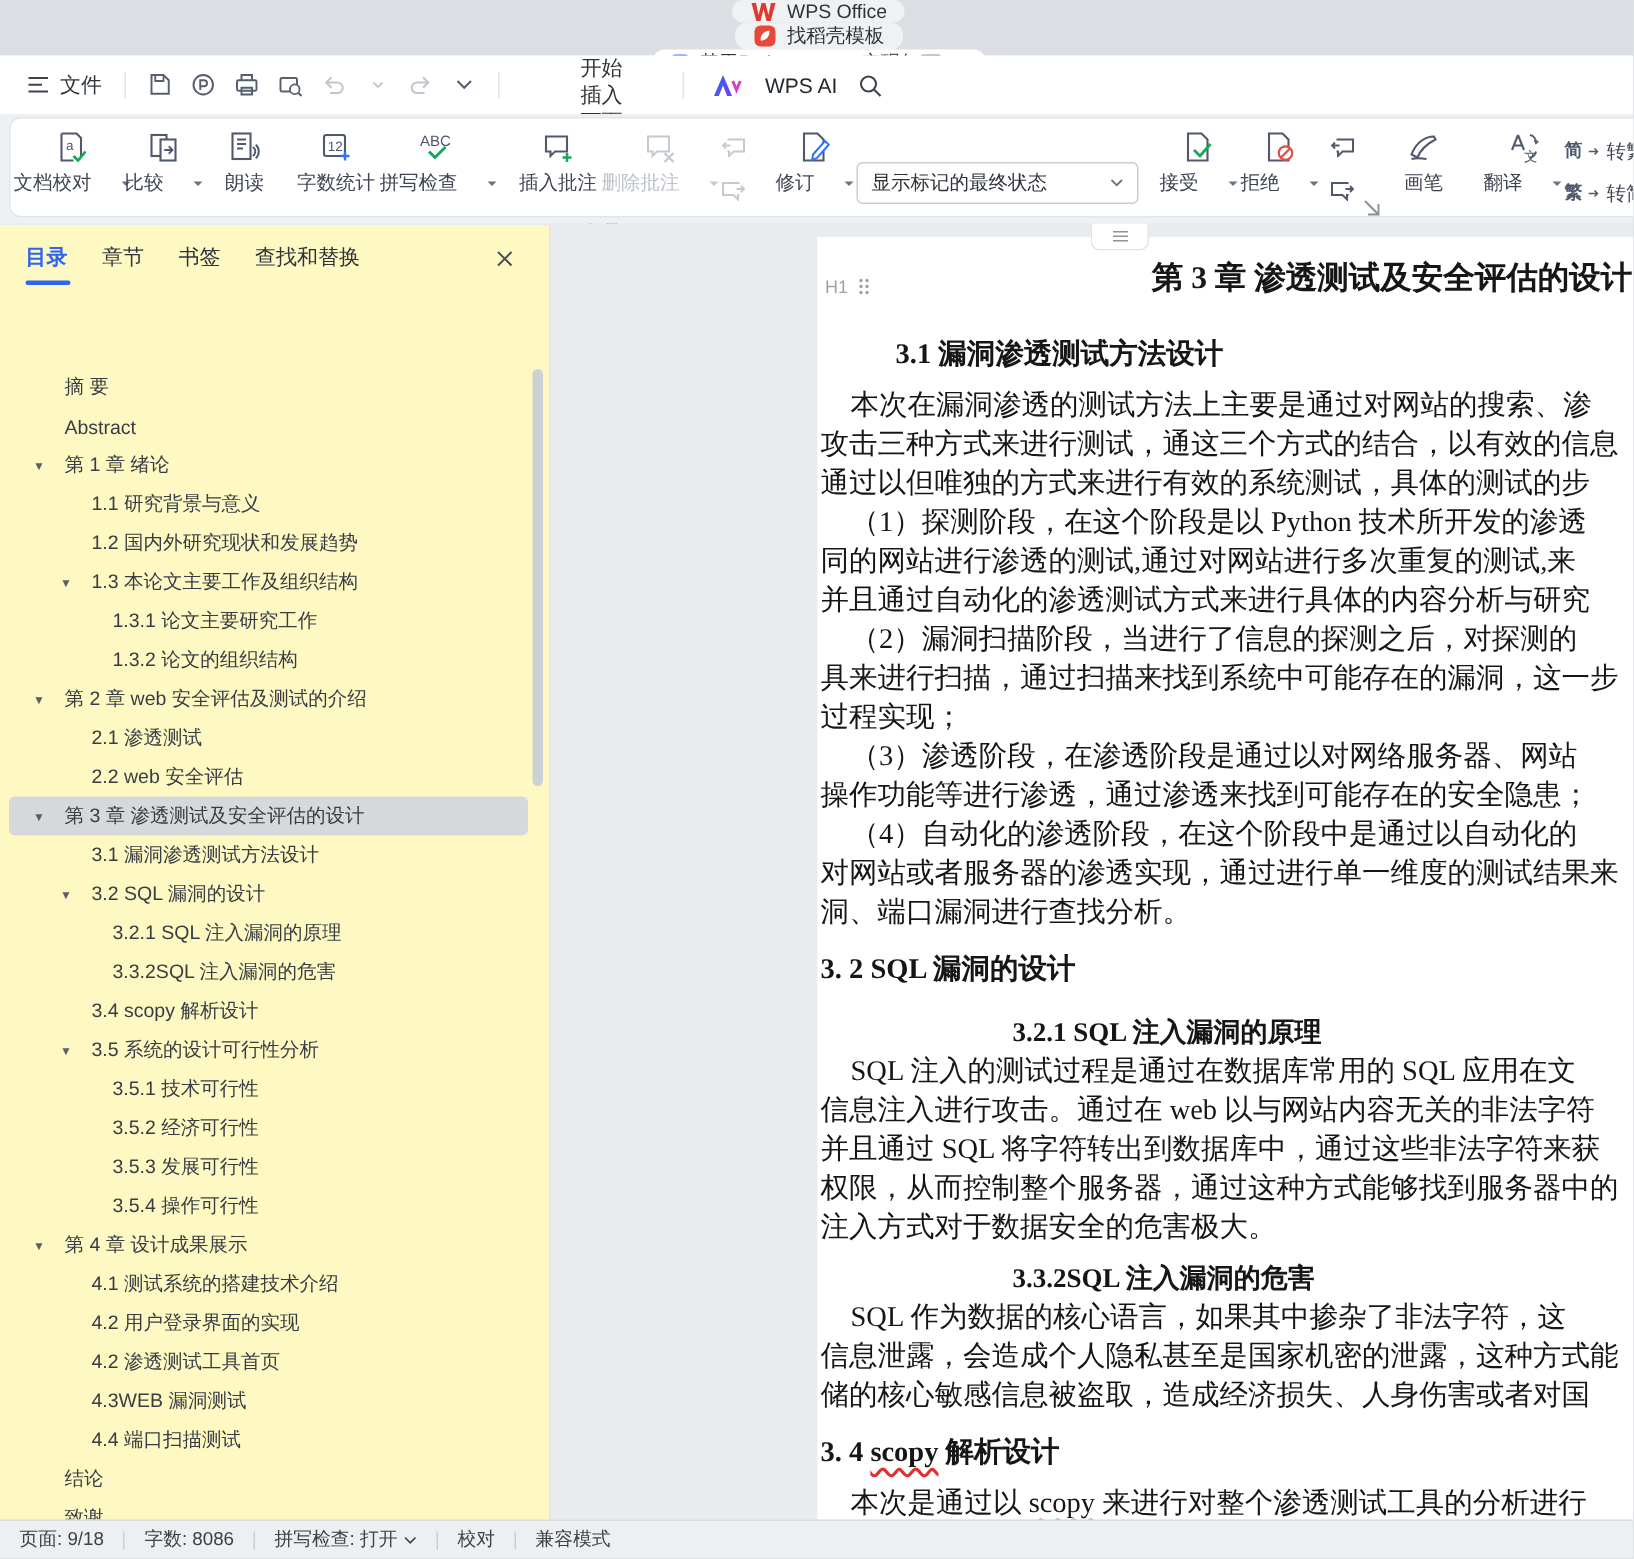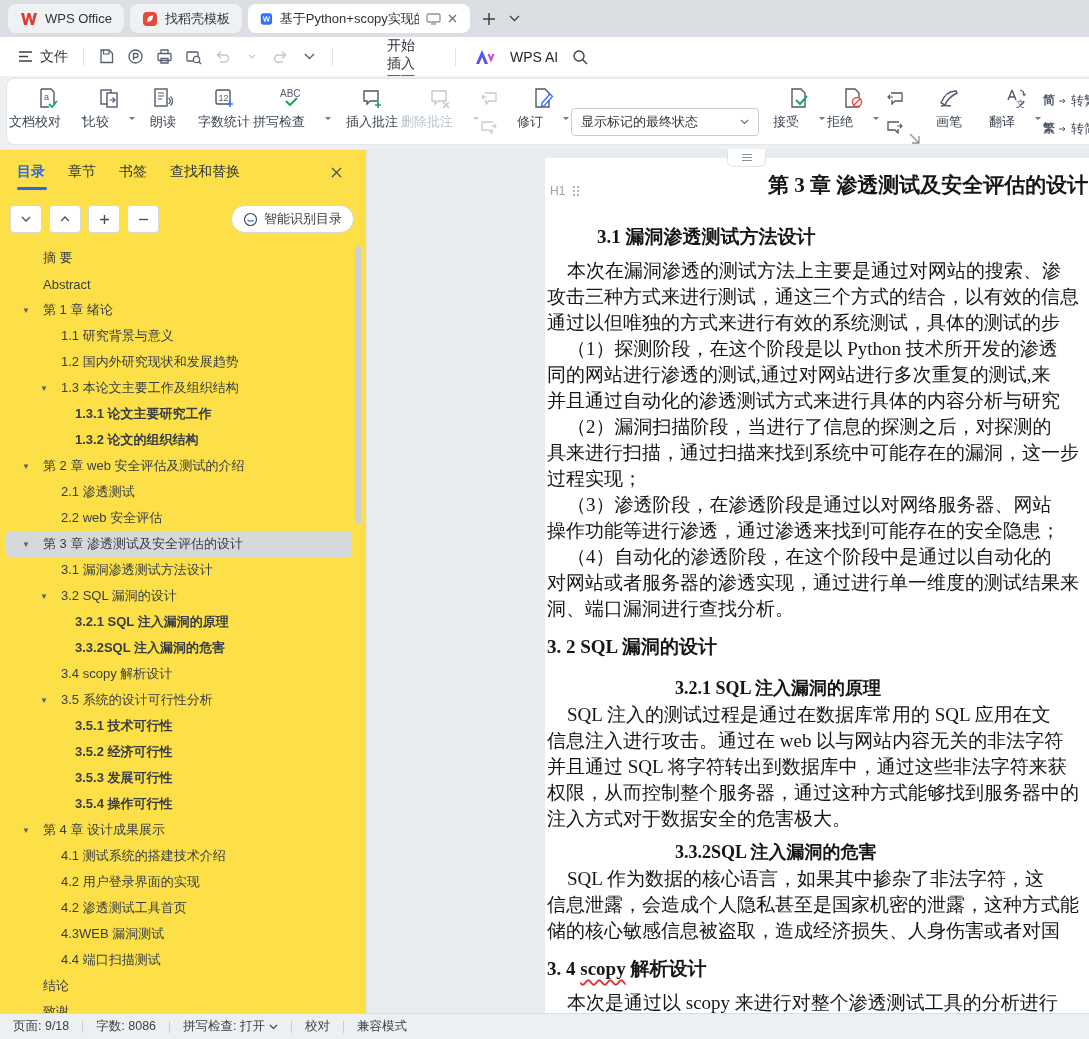--- a/index.html
+++ b/index.html
@@ -1,21 +1,21 @@
 <!DOCTYPE html>
 <html><head>
 <meta charset="utf-8">
 <style>
   html,body{margin:0;padding:0;background:#cfd4d8;}
   .app{position:relative;width:1089px;height:1039px;overflow:hidden;
        font-family:"Liberation Sans","DejaVu Sans",sans-serif;background:#e9eced;}
 
   
   .tabbar{position:absolute;top:0;left:0;right:0;height:37px;background:#dbdfe3;
-          display:flex;align-items:center;padding-left:8px;}
+          display:flex;align-items:center;padding-left:8px;flex-direction:column;}
   .tab{height:29px;border-radius:8px;display:flex;align-items:center;gap:7px;
        padding:0 12px;font-size:13px;color:#2e3338;margin-right:6px;}
   .tab.inactive{background:#eff1f2;}
   .tab.active{background:#ffffff;width:198px;}
   .tab-title{white-space:nowrap;overflow:hidden;max-width:150px;}
   .tab .edge{margin-left:auto;display:flex;align-items:center;gap:6px;}
   .tabbar-btn{width:26px;height:26px;display:flex;align-items:center;justify-content:center;color:#3c434a;}
 
   
   .menubar{position:absolute;top:37px;left:0;right:0;height:39px;background:#fff;
@@ -34,58 +34,58 @@
 
   
   .ribbon{position:absolute;top:76px;left:0;right:0;height:73px;background:#eef1f3;}
   .ribbon-panel{position:absolute;left:6px;right:-12px;top:2px;bottom:4px;background:#fff;
         border:1px solid #e3e6e9;border-radius:8px;display:flex;align-items:stretch;padding:2px 4px;overflow:hidden;}
   .rgroup{display:flex;align-items:center;padding:0 4px;gap:2px;}
   .rdivider{width:1px;background:#e6e9ec;margin:8px 3px;}
   .rbtn-big{width:66px;display:flex;flex-direction:column;align-items:center;gap:4px;
         padding-top:6px;font-size:13px;color:#3f4652;align-self:flex-start;}
   .rbtn-big.narrow{width:52px;}
-  .rbtn-big .lbl{display:flex;gap:20px;white-space:nowrap;}
+  .rbtn-big .lbl{display:flex;align-items:center;gap:20px;white-space:nowrap;}
   .caret{width:0;height:0;border:3.5px solid transparent;border-top-color:#6b7380;margin-top:4px;}
   .disabled{color:#bcc3ca !important;}
   .disabled .caret{border-top-color:#c4cad0;}
   .small-col{display:flex;flex-direction:column;gap:7px;justify-content:center;padding-top:2px;}
   .small-btn{width:28px;height:22px;display:flex;align-items:center;justify-content:center;}
   .track-col{display:flex;flex-direction:column;gap:6px;justify-content:center;padding-top:6px;}
   .select{width:168px;height:26px;border:1px solid #c9ced4;border-radius:4px;display:flex;
         align-items:center;justify-content:space-between;padding:0 9px;font-size:13px;color:#2e3338;background:#fff;margin-top:44px;}
   .track-row{display:flex;align-items:center;}
   .inline-btn{display:flex;align-items:center;gap:5px;font-size:13px;color:#3f4652;height:24px;white-space:nowrap;}
   .conv-col{display:flex;flex-direction:column;gap:6px;justify-content:center;padding-top:6px;}
   .conv-btn{display:flex;align-items:center;gap:4px;font-size:13px;color:#3f4652;height:22px;white-space:nowrap;}
   .conv-glyph{font-size:12px;color:#50596b;font-weight:bold;}
   .expand-arrow{position:absolute;left:908px;top:56px;width:16px;height:14px;color:#8a929b;}
 
   
-  .sidebar{position:absolute;top:149px;left:0;width:366px;bottom:25px;background:#fde047;
+  .sidebar{position:absolute;top:149px;left:0;width:366px;bottom:25px;background:#fef9c3;
            border-right:1px solid #dfe3e6;border-top:1px solid #e7eaec;overflow:hidden;}
   .side-tabs{display:flex;align-items:center;height:44px;padding:0 15px;position:relative;}
   .side-tab{margin-right:19px;font-size:14px;color:#2e3338;position:relative;padding:5px 2px;}
   .side-tab.active{color:#2d65f2;font-weight:bold;}
   .side-tab.active::after{content:"";position:absolute;left:2px;bottom:-4px;width:30px;height:3px;
         background:#2d65f2;border-radius:2px;}
   .side-close{position:absolute;right:20px;top:12px;width:20px;height:20px;display:flex;
         align-items:center;justify-content:center;color:#4a5058;}
   .side-toolbar{display:flex;align-items:center;padding:8px 12px 0 10px;height:34px;gap:7px;}
   .sq-btn{width:30px;height:26px;border:1px solid #d3d8dc;border-radius:4px;background:#fff;
         display:flex;align-items:center;justify-content:center;color:#4a5058;}
   .smart-btn{margin-left:auto;height:26px;border:1px solid #d3d8dc;border-radius:14px;background:#fff;
         display:flex;align-items:center;gap:6px;padding:0 11px;font-size:13px;color:#3c4043;}
   .toc{position:absolute;top:95px;left:0;right:14px;bottom:0;overflow:hidden;}
   .toc-row{height:26px;display:flex;align-items:center;font-size:13px;color:#383d44;
         position:relative;border-radius:4px;margin-left:6px;white-space:nowrap;}
   .toc-row.sel{background:#d5d9dc;}
   .toc-row.lvl0{padding-left:37px;}
   .toc-row.lvl1{padding-left:55px;}
-  .toc-row.lvl2{padding-left:69px;font-weight:bold;}
+  .toc-row.lvl2{padding-left:69px;}
   .toc-arrow{position:absolute;font-size:8px;color:#5a6066;top:9px;}
   .lvl0 .toc-arrow{left:16px;} .lvl1 .toc-arrow{left:34px;}
   .side-scroll{position:absolute;right:4px;top:96px;width:7px;bottom:4px;}
   .side-thumb{position:absolute;top:0;width:7px;height:278px;background:#ccd1d5;border-radius:4px;}
 
   
   .docarea{position:absolute;top:149px;left:367px;right:0;bottom:25px;background:#e9ecee;overflow:hidden;}
   .page{position:absolute;left:178px;top:9px;width:764px;height:1300px;background:#fff;}
   .float-btn{position:absolute;left:360px;top:0;width:37px;height:17px;background:#fff;
         border:1px solid #e2e5e8;border-top:none;border-radius:0 0 6px 6px;display:flex;
@@ -487,49 +487,20 @@
     <div class="side-tabs">
       <span class="side-tab active">目录</span>
       <span class="side-tab">章节</span>
       <span class="side-tab">书签</span>
       <span class="side-tab">查找和替换</span>
       <span class="side-close">
         <svg width="13" height="13" viewBox="0 0 13 13">
           <path d="M2 2 L11 11 M11 2 L2 11" stroke="#4a5058" stroke-width="1.3"></path>
         </svg>
       </span>
-    </div>
-    <div class="side-toolbar">
-      <div class="sq-btn">
-        <svg width="10" height="6" viewBox="0 0 10 6">
-            <path d="M1 1 L5 5 L9 1" fill="none" stroke="#4a5058" stroke-width="1.3"></path>
-          </svg>
-      </div>
-      <div class="sq-btn">
-        <svg width="10" height="6" viewBox="0 0 10 6">
-            <path d="M1 5 L5 1 L9 5" fill="none" stroke="#4a5058" stroke-width="1.3"></path>
-          </svg>
-      </div>
-      <div class="sq-btn">
-        <svg width="11" height="11" viewBox="0 0 11 11">
-            <path d="M5.5 1 V10 M1 5.5 H10" stroke="#4a5058" stroke-width="1.4"></path>
-          </svg>
-      </div>
-      <div class="sq-btn">
-        <svg width="11" height="3" viewBox="0 0 11 3">
-            <path d="M1 1.5 H10" stroke="#4a5058" stroke-width="1.4"></path>
-          </svg>
-      </div>
-      <div class="smart-btn">
-        <svg width="15" height="15" viewBox="0 0 15 15">
-          <circle cx="7.5" cy="7.5" r="6" fill="none" stroke="#4a5058" stroke-width="1.2"></circle>
-          <path d="M4.5 8 a3.5 2.5 0 0 0 6 0" fill="none" stroke="#3370ff" stroke-width="1.2"></path>
-        </svg>
-        <span>智能识别目录</span>
-      </div>
     </div>
     <div class="toc" id="toc-list">
         <div class="toc-row lvl0">
           <span>摘 要</span>
         </div>
         <div class="toc-row lvl0">
           <span>Abstract</span>
         </div>
         <div class="toc-row lvl0">
           <span class="toc-arrow">▼</span>

